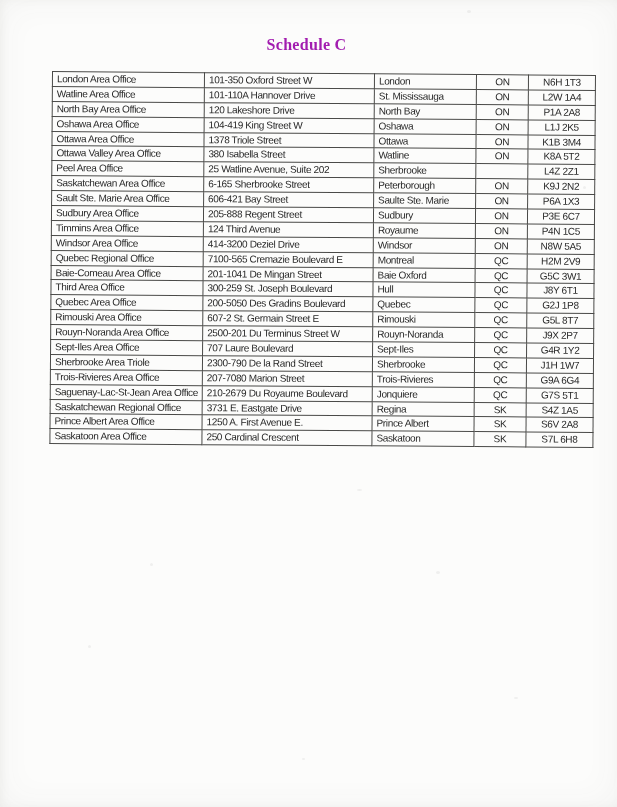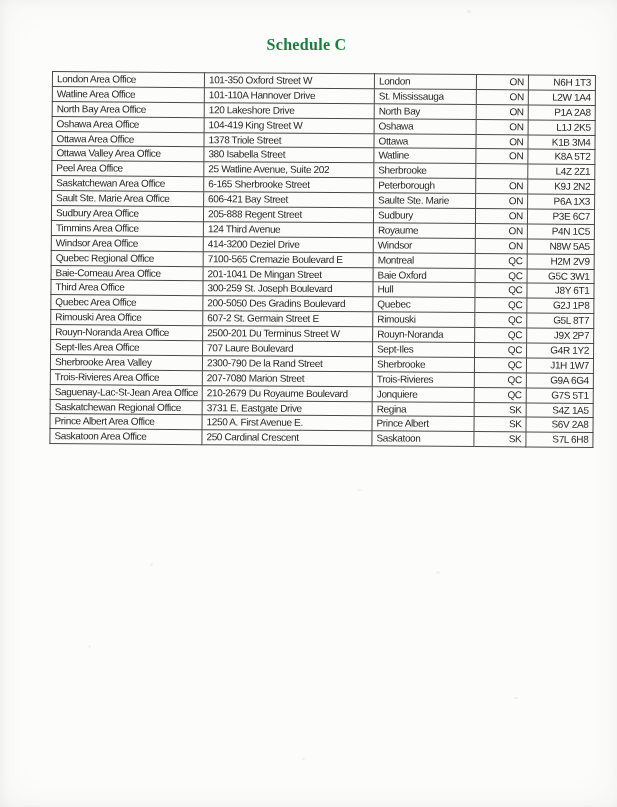--- a/index.html
+++ b/index.html
@@ -11,21 +11,21 @@
   }
   .page{
     position:absolute;inset:0;
     background:#fcfcfb;
     box-shadow:inset 0 0 35px rgba(80,80,75,0.05), inset 3px 0 8px rgba(90,90,85,0.05);
   }
   .doc-title{
     position:absolute;top:36px;left:0;right:4px;margin:0;
     text-align:center;
     font-family:"Liberation Serif",serif;
-    font-weight:bold;font-size:16px;color:#15803d;
+    font-weight:bold;font-size:16px;color:#a21caf;
     letter-spacing:0.3px;
   }
   .table-wrap{
     position:absolute;left:52px;top:73px;width:543px;
     transform:rotate(0.4deg);
     transform-origin:50% 0;
   }
   table.offices{
     width:100%;
     border-collapse:collapse;
@@ -36,21 +36,21 @@
   }
   table.offices td{
     border:1px solid #4a4a48;
     height:13.9px;
     padding:0 4px;
     line-height:1;
     white-space:nowrap;
     overflow:hidden;
     vertical-align:middle;
   }
-  td.c3,td.c4{text-align:right;padding:0 2px;}
+  td.c3,td.c4{text-align:center;padding:0 2px;}
   col.w0{width:152px}
   col.w1{width:170px}
   col.w2{width:102px}
   col.w3{width:52px}
   col.w4{width:67px}
   .speck{
     position:absolute;border-radius:50%;
     background:#979790;opacity:0.12;
   }
 </style>
@@ -198,21 +198,21 @@
             <td class="c4">J9X 2P7</td>
           </tr>
           <tr>
             <td class="c0">Sept-Iles Area Office</td>
             <td class="c1">707 Laure Boulevard</td>
             <td class="c2">Sept-Iles</td>
             <td class="c3">QC</td>
             <td class="c4">G4R 1Y2</td>
           </tr>
           <tr>
-            <td class="c0">Sherbrooke Area Valley</td>
+            <td class="c0">Sherbrooke Area Triole</td>
             <td class="c1">2300-790 De la Rand Street</td>
             <td class="c2">Sherbrooke</td>
             <td class="c3">QC</td>
             <td class="c4">J1H 1W7</td>
           </tr>
           <tr>
             <td class="c0">Trois-Rivieres Area Office</td>
             <td class="c1">207-7080 Marion Street</td>
             <td class="c2">Trois-Rivieres</td>
             <td class="c3">QC</td>

